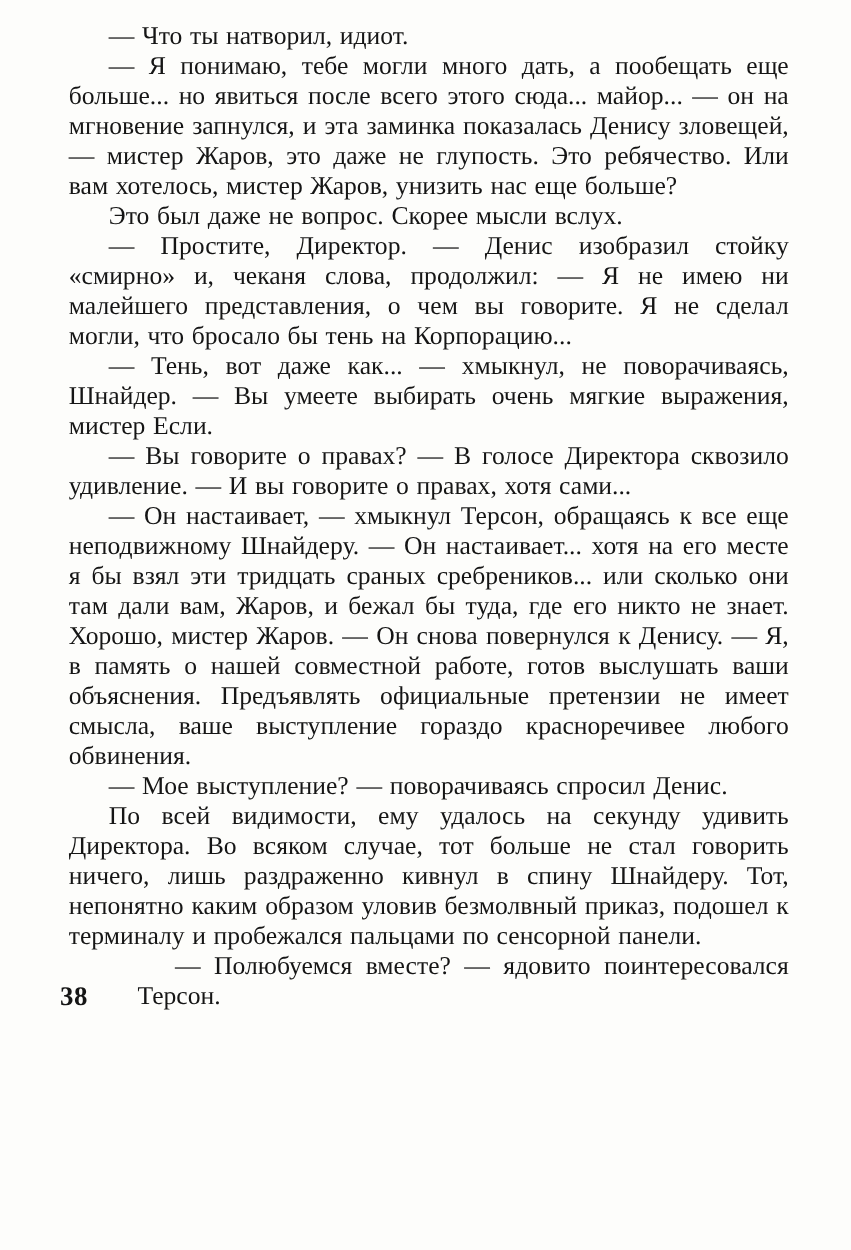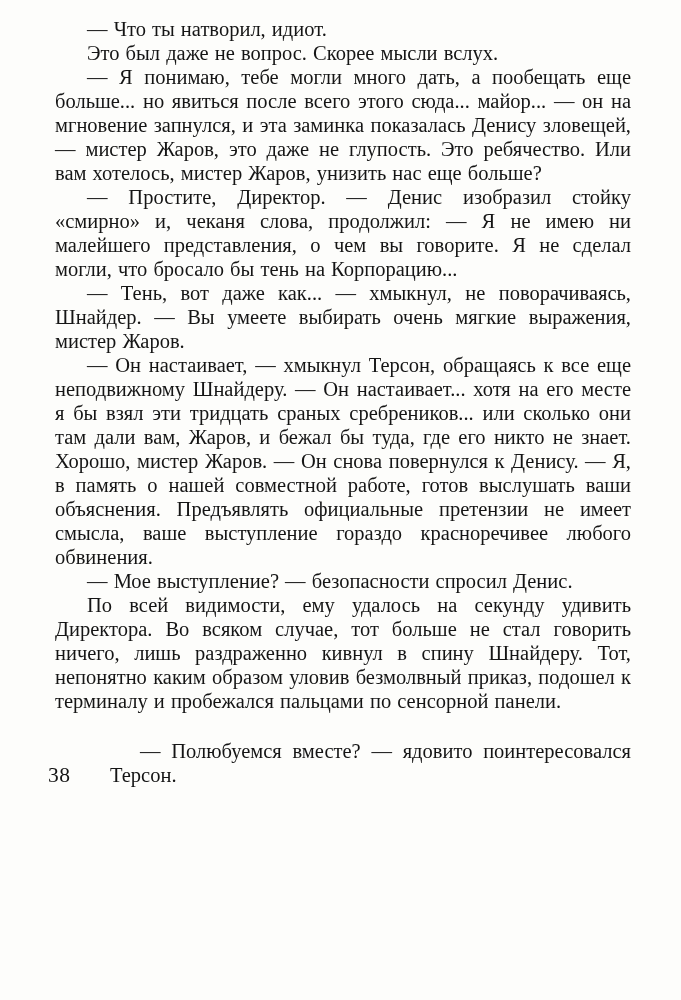--- a/index.html
+++ b/index.html
@@ -33,44 +33,44 @@
     text-indent: 32px;
     word-spacing: 1px;
   }
   
   .last-para-row {
     position: relative;
   }
   .last-para-row p.para {
     padding-left: 55px;
     text-indent: 30px;
-    margin-top: 26px;
   }
   .page-number {
     position: absolute;
     left: -7px;
     bottom: 0;
-    font-weight: normal;
+    font-weight: bold;
     font-size: 21.5px;
     line-height: 24px;
     letter-spacing: 0.5px;
   }
 </style>
 </head>
 <body>
 
 <div class="book-page">
   <div class="text-column">
     <p class="para">— Что ты натворил, идиот.</p>
+    <p class="para">— Я понимаю, тебе могли много дать, а пообещать еще больше... но явиться после всего этого сюда... майор... — он на мгновение запнулся, и эта заминка показалась Денису зловещей, — мистер Жаров, это даже не глупость. Это ребячество. Или вам хотелось, мистер Жаров, унизить нас еще больше?</p>
     <p class="para">Это был даже не вопрос. Скорее мысли вслух.</p>
-    <p class="para">— Я понимаю, тебе могли много дать, а пообещать еще больше... но явиться после всего этого сюда... майор... — он на мгновение запнулся, и эта заминка показалась Денису зловещей, — мистер Жаров, это даже не глупость. Это ребячество. Или вам хотелось, мистер Жаров, унизить нас еще больше?</p>
     <p class="para">— Простите, Директор. — Денис изобразил стойку «смирно» и, чеканя слова, продолжил: — Я не имею ни малейшего представления, о чем вы говорите. Я не сделал могли, что бросало бы тень на Корпорацию...</p>
-    <p class="para">— Тень, вот даже как... — хмыкнул, не поворачиваясь, Шнайдер. — Вы умеете выбирать очень мягкие выражения, мистер Жаров.</p>
+    <p class="para">— Тень, вот даже как... — хмыкнул, не поворачиваясь, Шнайдер. — Вы умеете выбирать очень мягкие выражения, мистер Если.</p>
+    <p class="para">— Вы говорите о правах? — В голосе Директора сквозило удивление. — И вы говорите о правах, хотя сами...</p>
     <p class="para">— Он настаивает, — хмыкнул Терсон, обращаясь к все еще неподвижному Шнайдеру. — Он настаивает... хотя на его месте я бы взял эти тридцать сраных сребреников... или сколько они там дали вам, Жаров, и бежал бы туда, где его никто не знает. Хорошо, мистер Жаров. — Он снова повернулся к Денису. — Я, в память о нашей совместной работе, готов выслушать ваши объяснения. Предъявлять официальные претензии не имеет смысла, ваше выступление гораздо красноречивее любого обвинения.</p>
-    <p class="para">— Мое выступление? — безопасности спросил Денис.</p>
+    <p class="para">— Мое выступление? — поворачиваясь спросил Денис.</p>
     <p class="para">По всей видимости, ему удалось на секунду удивить Директора. Во всяком случае, тот больше не стал говорить ничего, лишь раздраженно кивнул в спину Шнайдеру. Тот, непонятно каким образом уловив безмолвный приказ, подошел к терминалу и пробежался пальцами по сенсорной панели.</p>
 
     <div class="last-para-row">
       <span class="page-number">38</span>
       <p class="para">— Полюбуемся вместе? — ядовито поинтересовался Терсон.</p>
     </div>
   </div>
 </div>
 
 </body></html>

